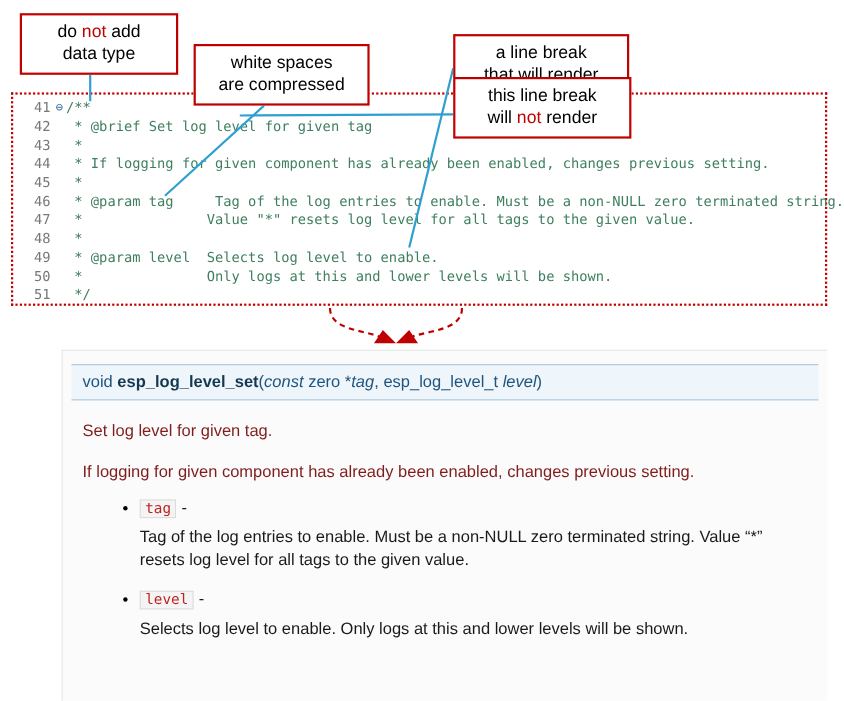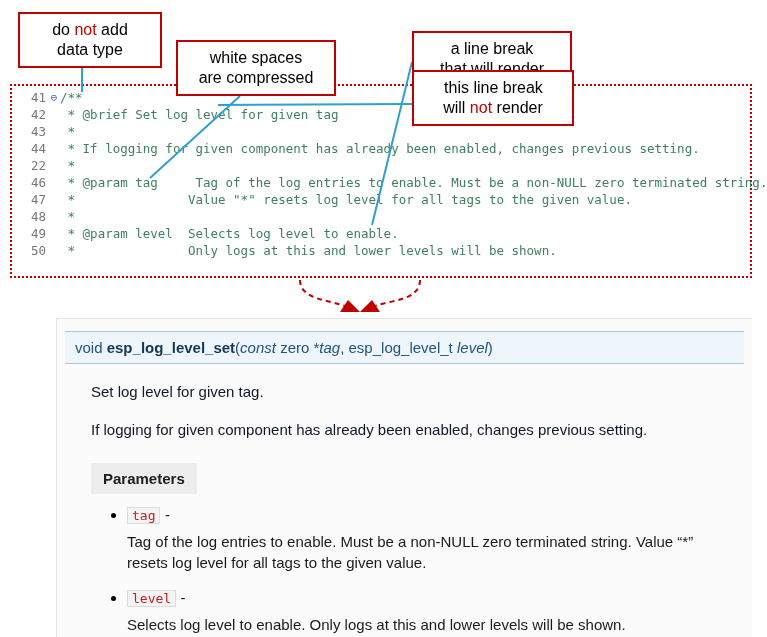--- a/index.html
+++ b/index.html
@@ -61,21 +61,20 @@
     margin-top: 25px;
   }
   #callout-break-norender {
     left: 412px;
     top: 70px;
     width: 162px;
     height: 56px;
     display: flex;
     align-items: center;
     justify-content: center;
-    text-align: right;
   }
 
   
   #connectors {
     position: absolute;
     left: 0;
     top: 0;
     width: 767px;
     height: 637px;
     z-index: 5;
@@ -170,23 +169,23 @@
     color: #20557f;
   }
   #doc-signature .fname {
     font-weight: bold;
     color: #14384f;
   }
   #doc-signature .ital {
     font-style: italic;
   }
   .doc-para {
-    margin: 18px 0 0 34px;
-    font-size: 15px;
-    color: #0f172a;
+    margin: 18px 0 0 18px;
+    font-size: 15px;
+    color: #7f1d1d;
     line-height: 1.35;
   }
   #params-header {
     margin: 22px 0 0 34px;
     display: inline-block;
     background: #ededed;
     padding: 7px 12px;
     font-size: 15px;
     font-weight: bold;
     color: #202020;
@@ -287,21 +286,21 @@
     <span class="code-txt"> *</span>
   </div>
 
   <div class="code-row">
     <span class="ln">44</span>
     <span class="fold"></span>
     <span class="code-txt"> * If logging for given component has already been enabled, changes previous setting.</span>
   </div>
 
   <div class="code-row">
-    <span class="ln">22</span>
+    <span class="ln">45</span>
     <span class="fold"></span>
     <span class="code-txt"> *</span>
   </div>
 
   <div class="code-row">
     <span class="ln">46</span>
     <span class="fold"></span>
     <span class="code-txt"> * @param tag     Tag of the log entries to enable. Must be a non-NULL zero terminated string.</span>
   </div>
 
@@ -322,32 +321,36 @@
     <span class="fold"></span>
     <span class="code-txt"> * @param level  Selects log level to enable.</span>
   </div>
 
   <div class="code-row">
     <span class="ln">50</span>
     <span class="fold"></span>
     <span class="code-txt"> *               Only logs at this and lower levels will be shown.</span>
   </div>
 
+  <div class="code-row">
+    <span class="ln">51</span>
+    <span class="fold"></span>
+    <span class="code-txt"> */</span>
+  </div>
 
 
 </div>
 
 <div id="doc-panel">
 
   <div id="doc-signature"><span>void </span><span class="fname">esp_log_level_set</span><span>(</span><span class="ital">const</span><span> zero *</span><span class="ital">tag</span><span>, </span><span>esp_log_level_t </span><span class="ital">level</span><span>)</span></div>
 
   <div class="doc-para">Set log level for given tag.</div>
   <div class="doc-para">If logging for given component has already been enabled, changes previous setting.</div>
 
-  <div id="params-header">Parameters</div>
 
   <ul id="param-list">
     <li>
       <span class="param-name">tag</span>
       <span class="param-dash">-</span>
       <div class="param-desc">Tag of the log entries to enable. Must be a non-NULL zero terminated string. Value “*” resets log level for all tags to the given value.</div>
     </li>
     <li>
       <span class="param-name">level</span>
       <span class="param-dash">-</span>

